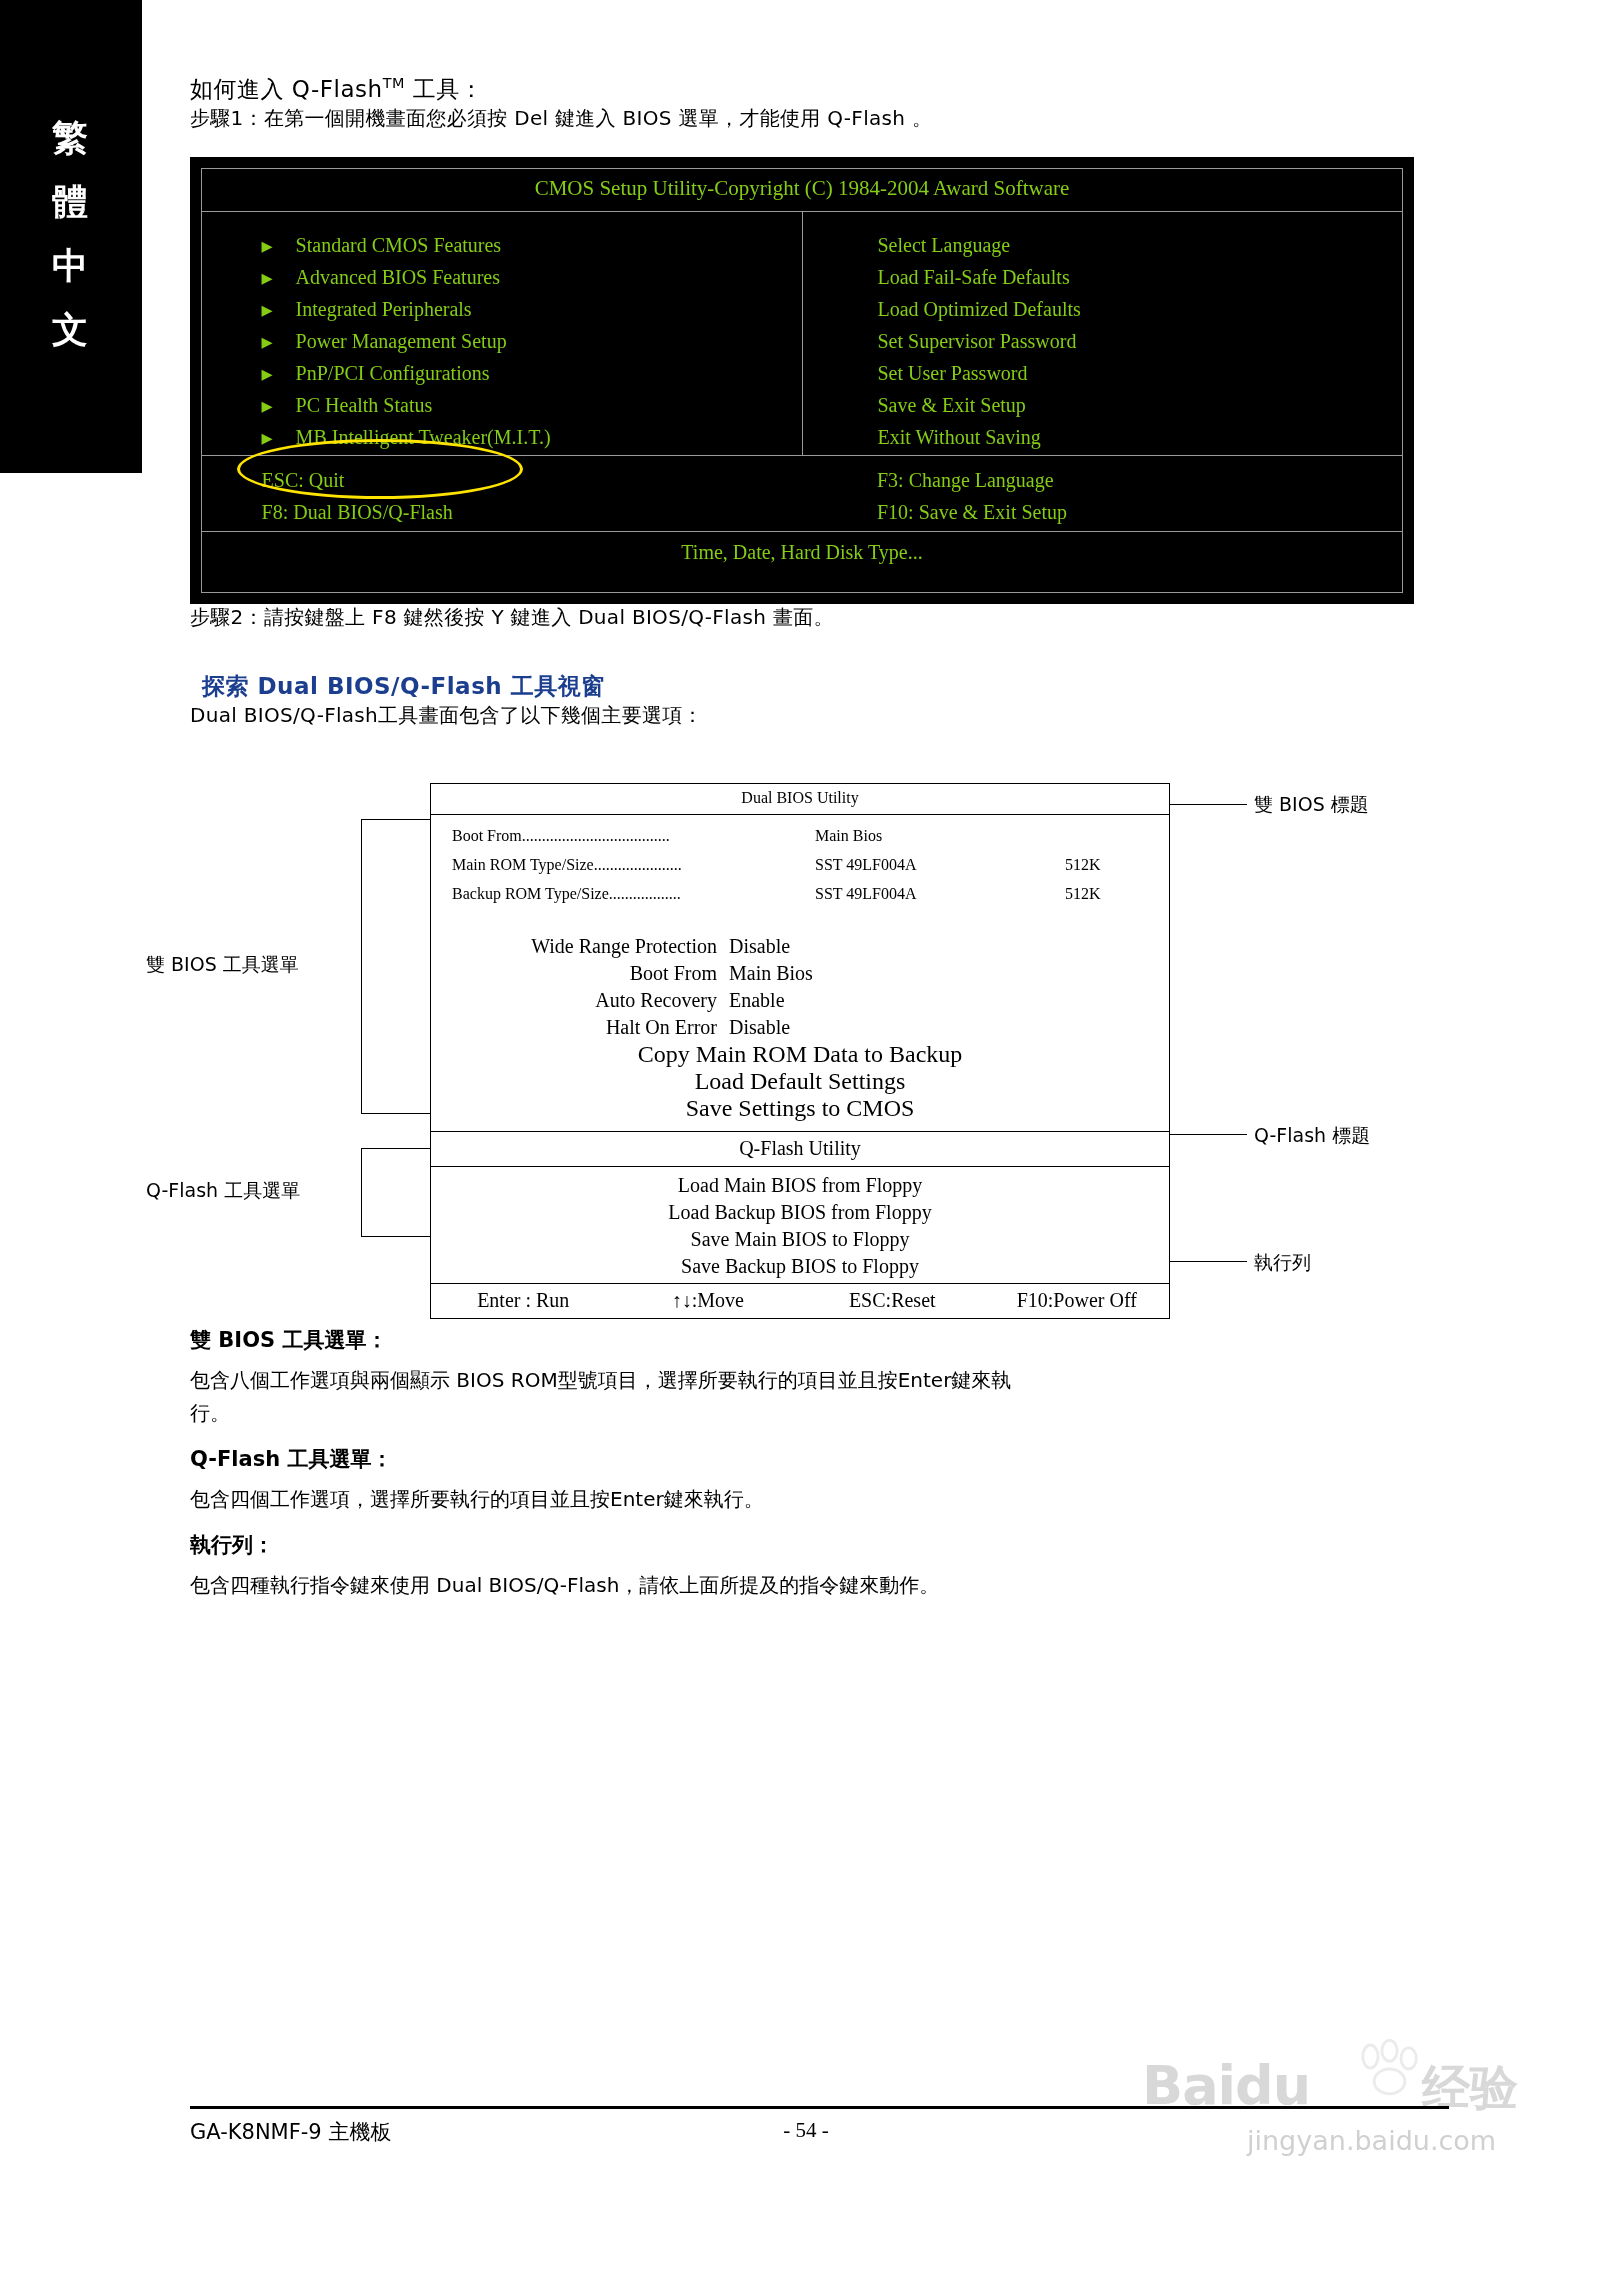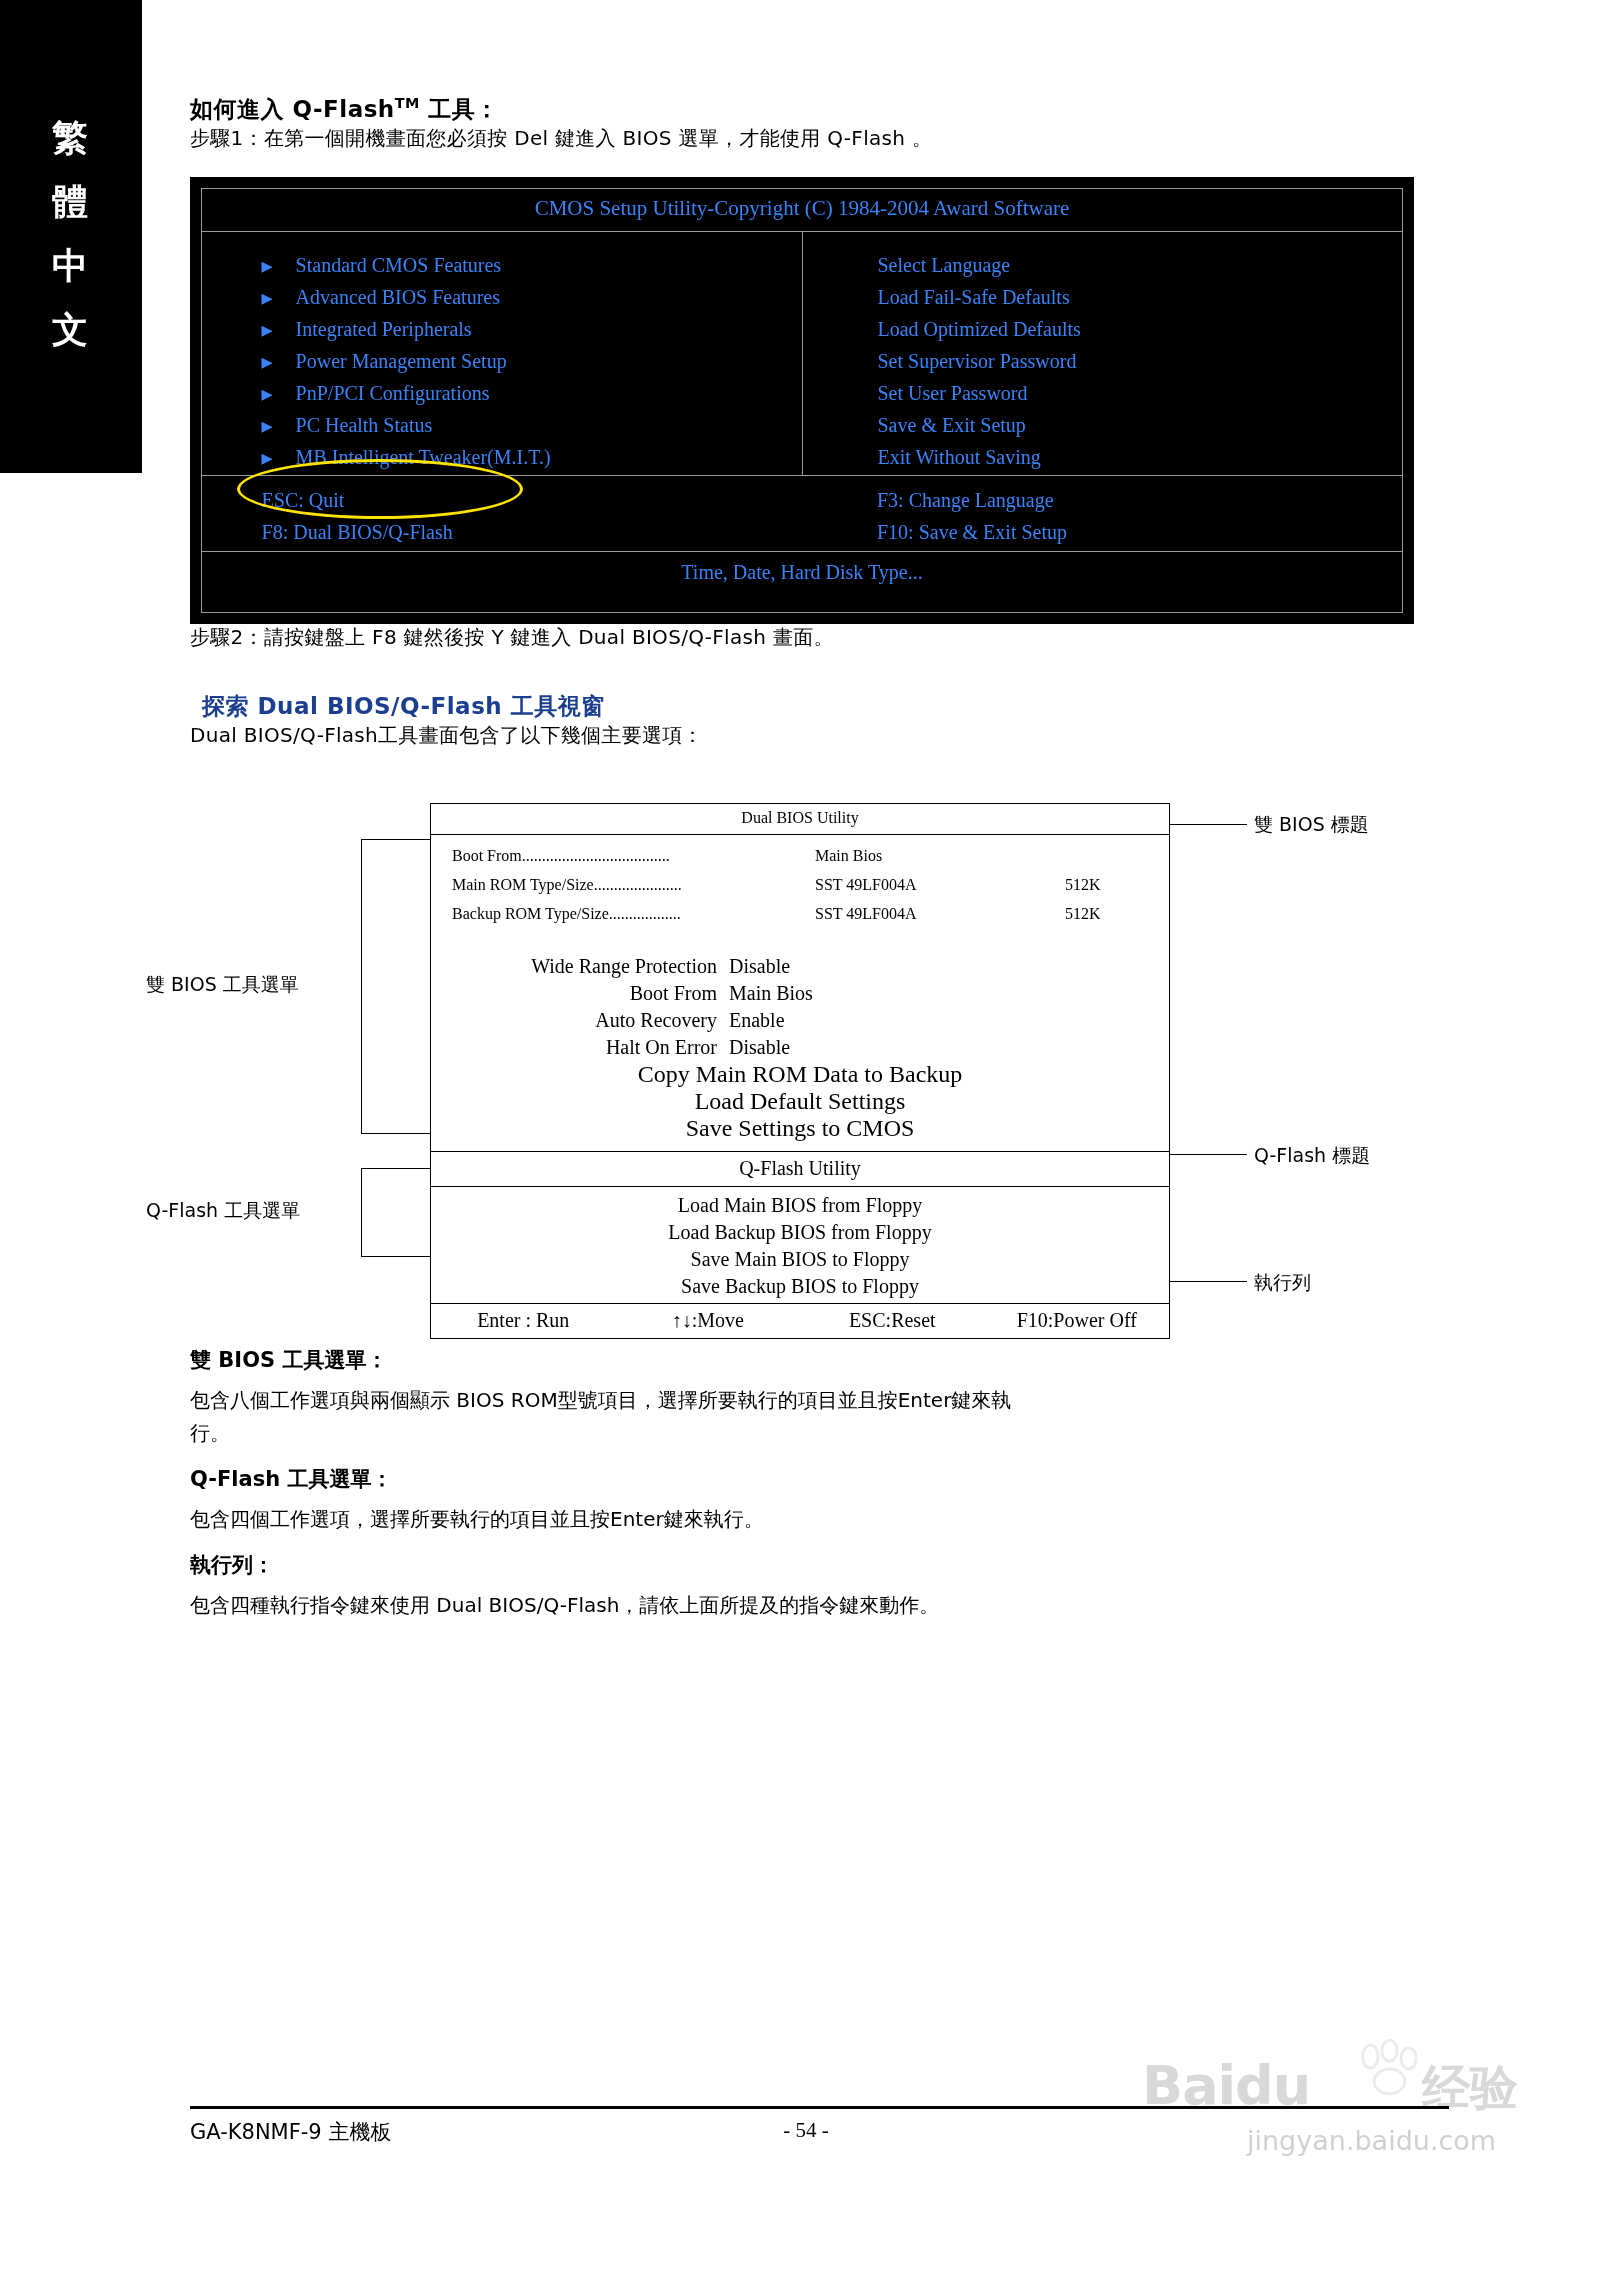--- a/index.html
+++ b/index.html
@@ -42,23 +42,23 @@
   
   .content {
     position: absolute;
     left: 190px;
     top: 0;
     width: 1259px;
   }
 
   .h-title {
     font-family: "DejaVu Sans", sans-serif;
-    font-weight: bold;
+    font-weight: normal;
     font-size: 23px;
-    margin-top: 94px;
+    margin-top: 74px;
     letter-spacing: 0.5px;
   }
   .h-title .sup {
     font-size: 14.4px;
     vertical-align: super;
   }
 
   .para {
     font-family: "DejaVu Sans", sans-serif;
     font-size: 20px;
@@ -85,21 +85,21 @@
     border: 1px solid #000;
     box-sizing: border-box;
     padding: 9.6px;
   }
   .bios-inner {
     position: relative;
     width: 100%;
     height: 100%;
     border: 1px solid #9a9a9a;
     box-sizing: border-box;
-    color: #3b82f6;
+    color: #84cc16;
     font-family: "Liberation Serif", serif;
   }
   .bios-title {
     text-align: center;
     font-size: 21px;
     padding: 7.7px 0 9.6px 0;
     border-bottom: 1px solid #9a9a9a;
   }
   .bios-cols {
     display: flex;

